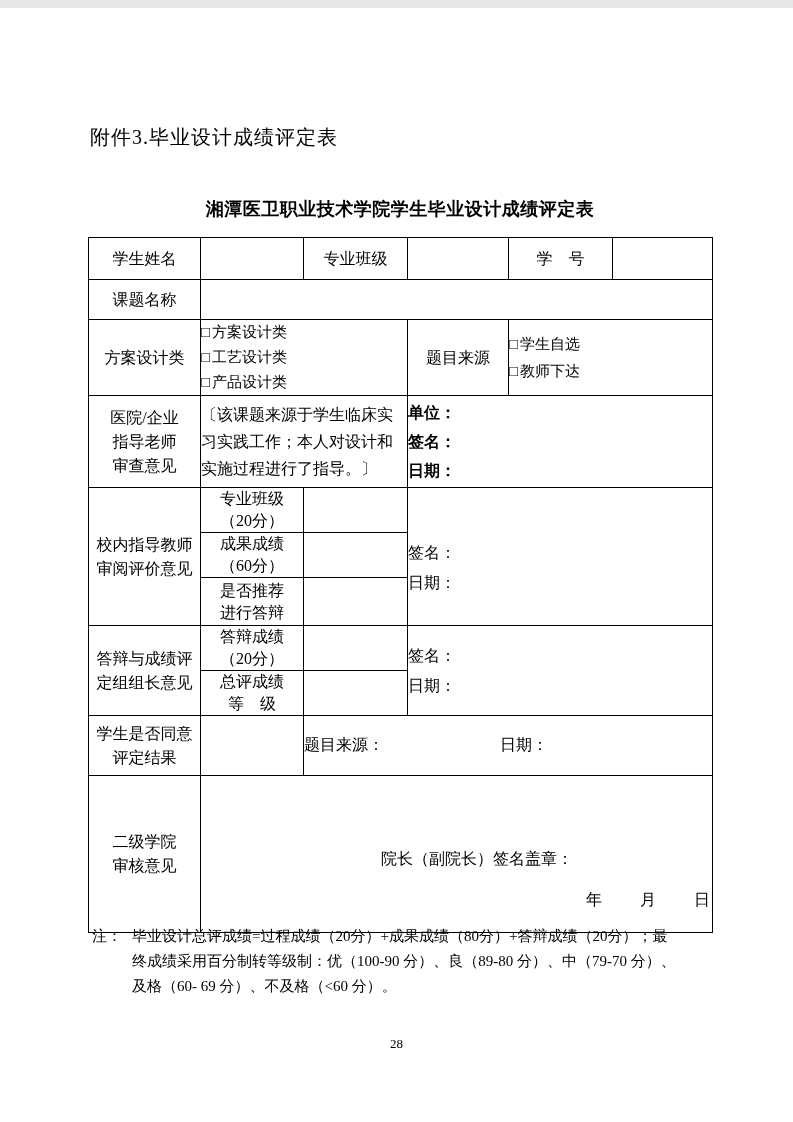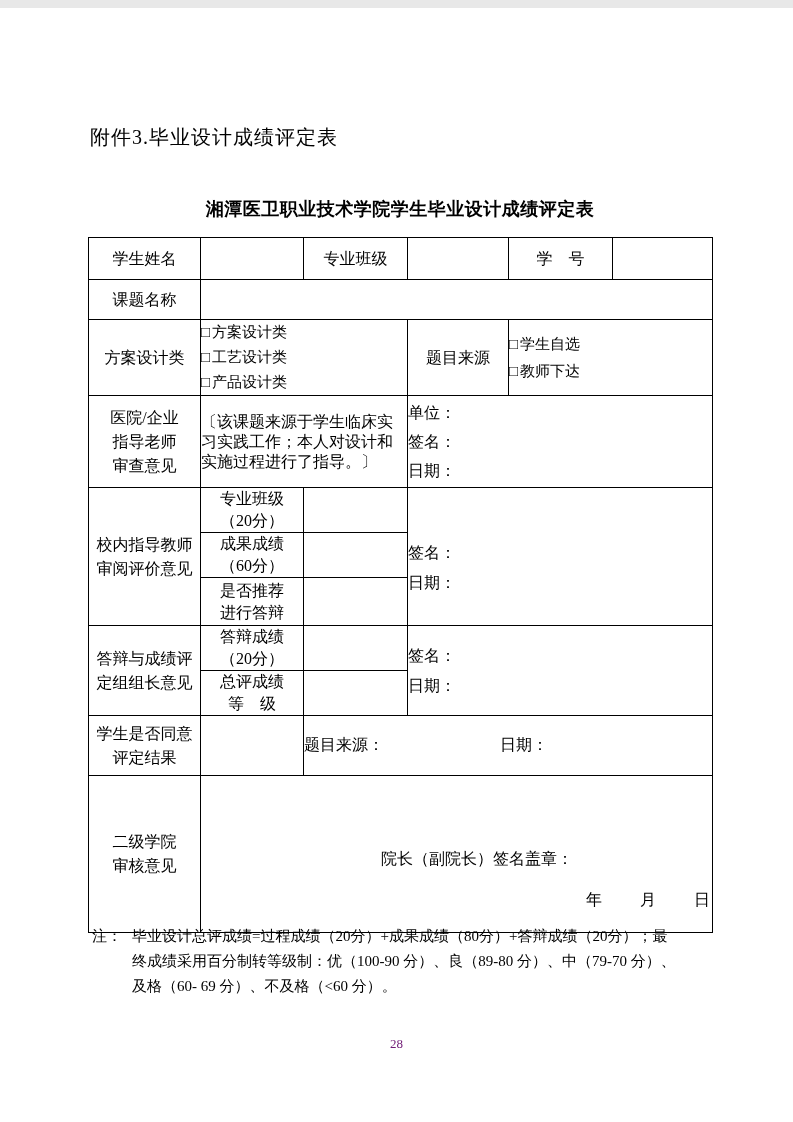--- a/index.html
+++ b/index.html
@@ -41,24 +41,24 @@
   tr.h157{height:157px}
 
   .opts { padding-left:22px; }
   .opt { line-height:25px; font-size:15px; white-space:nowrap; }
   .opts-src { padding-left:40px; }
   .opts-src .opt { line-height:27px; }
   .cb { margin-right:2px; }
 
   .bracket-note {
     padding:4px 4px 4px 6px;
-    font-size:15px; line-height:20px;
+    font-size:15px; line-height:27px;
     white-space:pre-line;
   }
-  .sign-block { padding-left:18px; }
+  .sign-block { padding-left:18px;font-weight:bold; }
   .sign-block .sline { line-height:29px; }
   .sign-mid { padding-left:24px; }
   .sign-mid .sline { line-height:30px; }
   .sign-mid.push-down { padding-top:22px; }
 
   .agree-cell { padding-left:22px; }
   .agree-date { margin-left:112px; }
 
   .college-cell { vertical-align:top;font-family:Liberation Serif, serif; }
   .dean-line { margin:52px 0 0 180px; }
@@ -66,21 +66,21 @@
 
   .note {
     position:absolute; left:92px; top:916px; width:660px;
     display:flex; font-size:15px; line-height:25px;
   }
   .note-prefix { flex:none; width:40px; }
   .note-text { white-space:pre-line; width:600px; }
 
   .page-num {
     position:absolute; left:0; top:1028px; width:100%;
-    text-align:center; font-size:13px; color:#701a75;
+    text-align:center; font-size:13px; color:#000000;
   }
 </style>
 </head>
 <body>
 
 <div class="page">
 
   <div class="attach-title">附件3.毕业设计成绩评定表</div>
 
   <div class="table-title">湘潭医卫职业技术学院学生毕业设计成绩评定表</div>

